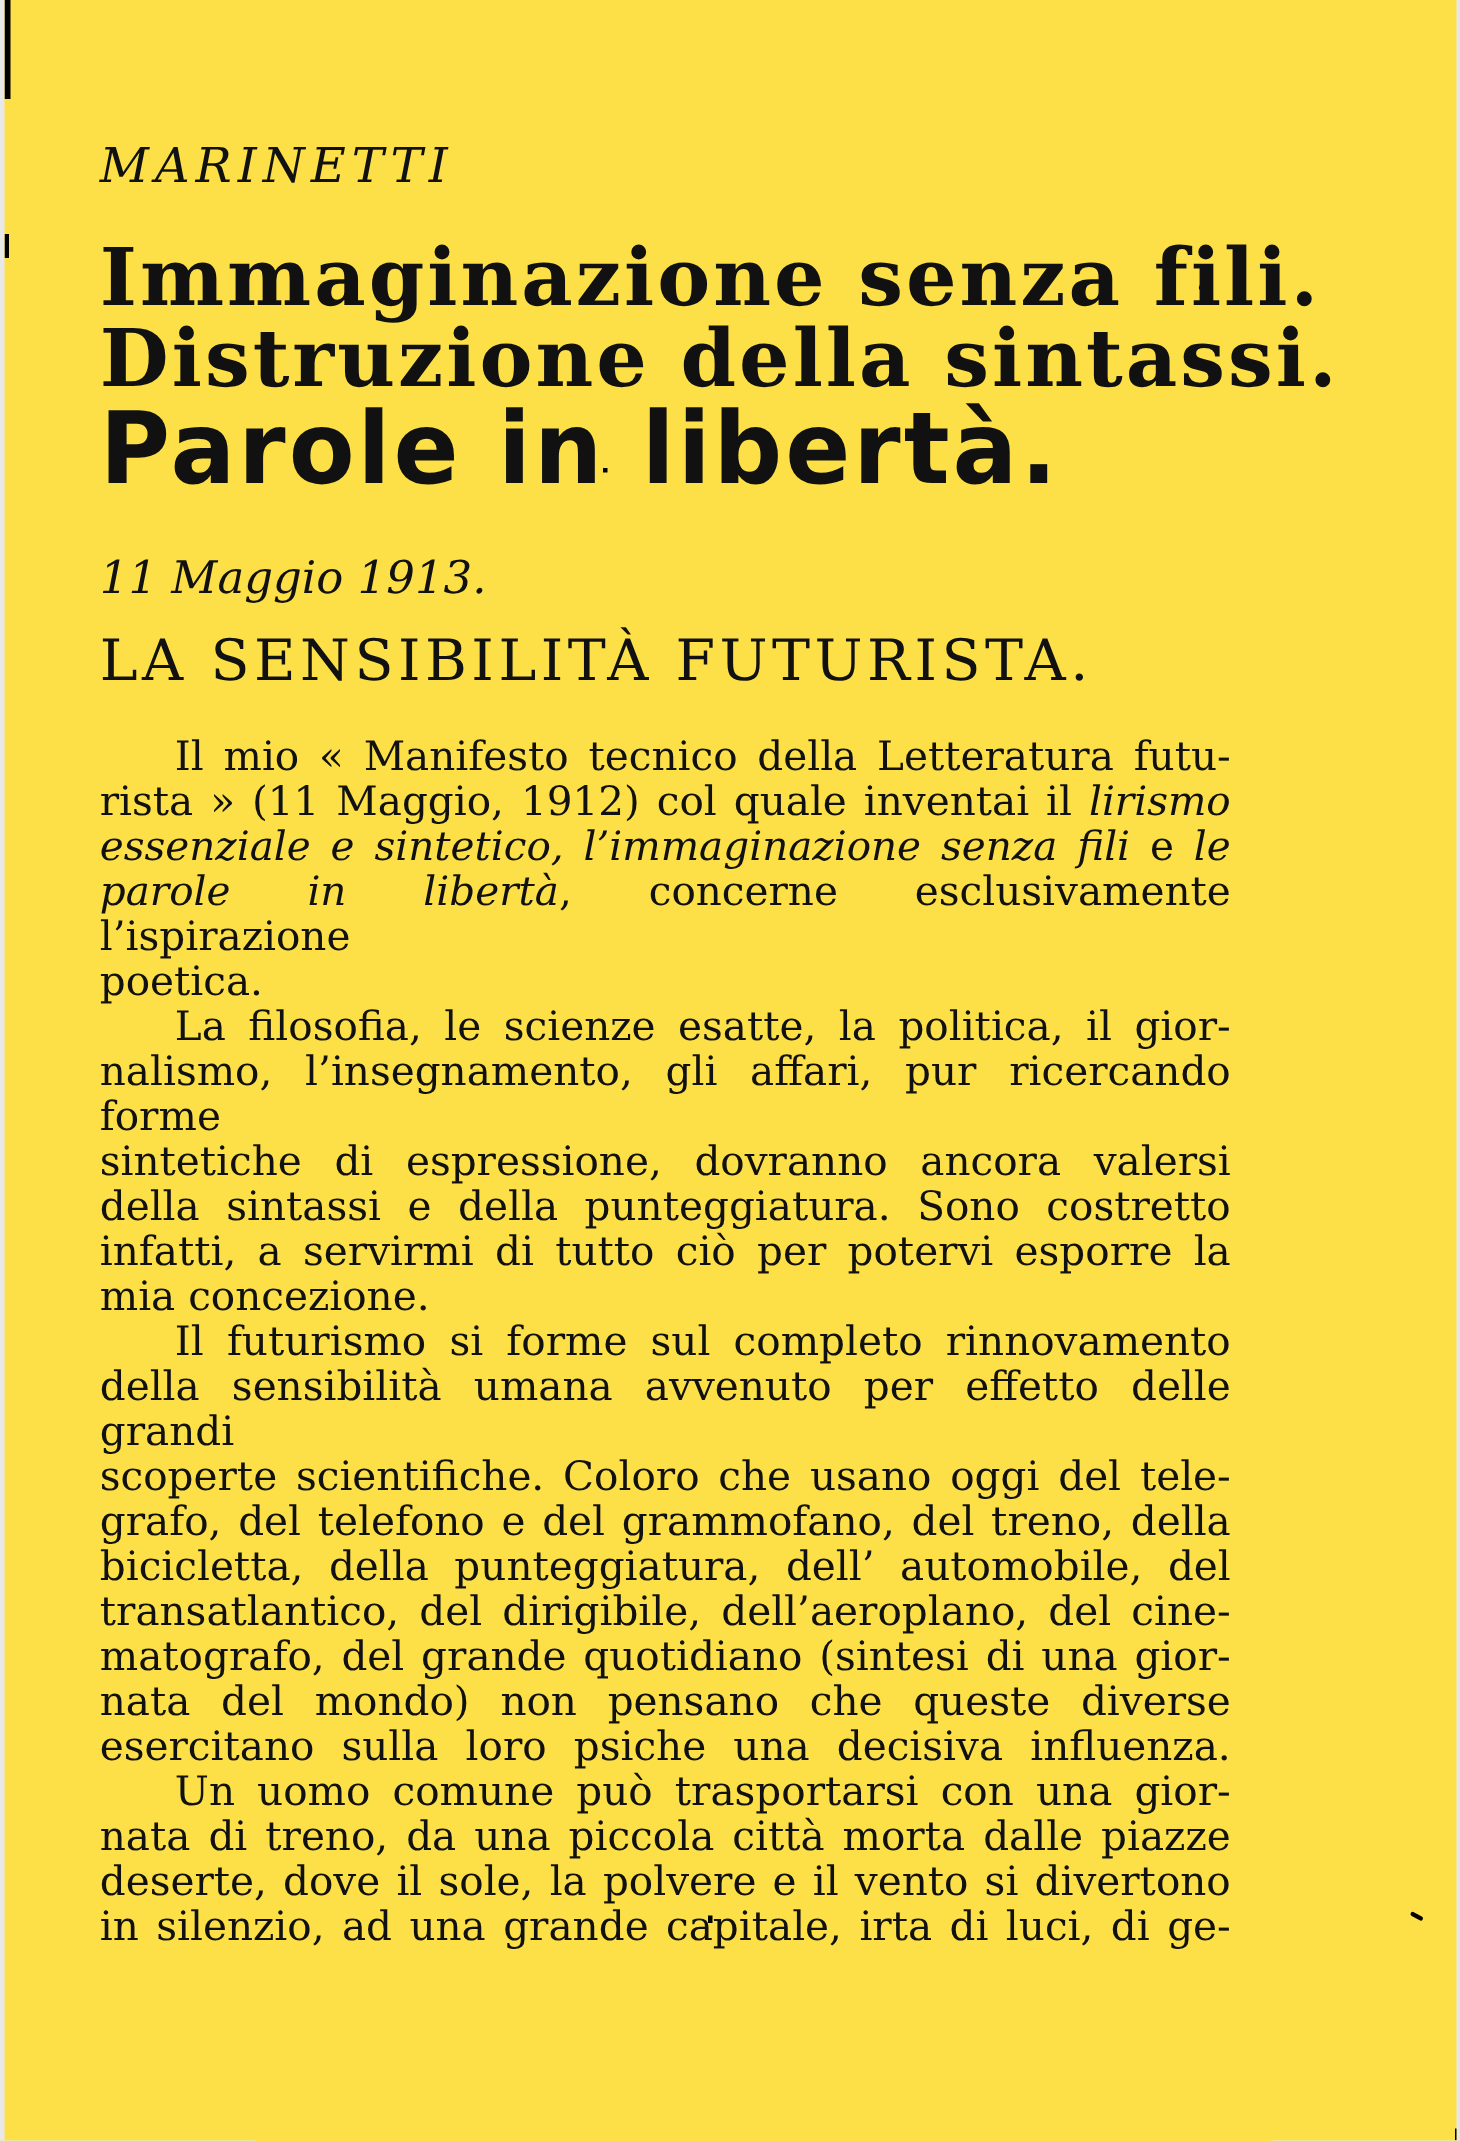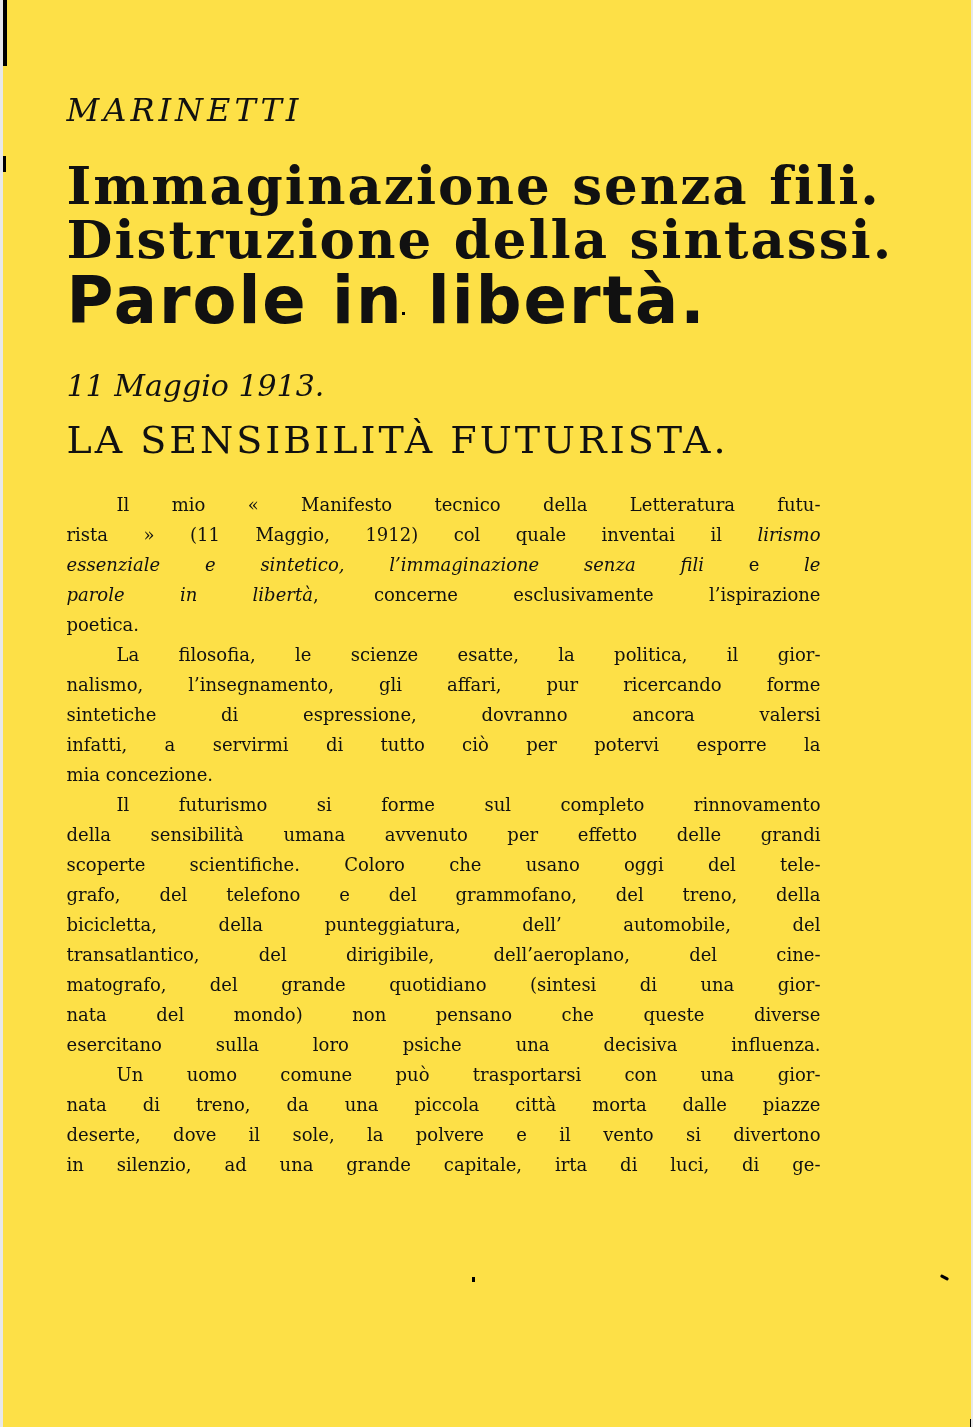--- a/index.html
+++ b/index.html
@@ -57,21 +57,21 @@
   .section-heading {
     margin-top: 18px;
     font-size: 38px;
     line-height: 36px;
     letter-spacing: 3px;
     font-weight: normal;
     white-space: nowrap;
   }
   .body-text {
     margin-top: 32px;
-    font-size: 18px;
+    font-size: 27px;
     line-height: 30px;
   }
   .para { margin: 0; }
   .para .line {
     display: block;
     text-align: justify;
     text-align-last: justify;
   }
   .para .line.short { text-align-last: left; }
   .para .line:first-child { text-indent: 50px; }
@@ -120,20 +120,21 @@
           <span class="line"><span>Il mio « Manifesto tecnico della Letteratura futu-</span></span>
           <span class="line"><span>rista » (11 Maggio, 1912) col quale inventai il </span><span class="it">lirismo</span></span>
           <span class="line"><span class="it">essenziale e sintetico, l’immaginazione senza fili</span><span> e </span><span class="it">le</span></span>
           <span class="line"><span class="it">parole in libertà</span><span>, concerne esclusivamente l’ispirazione</span></span>
           <span class="line short"><span>poetica.</span></span>
         </p>
         <p class="para">
           <span class="line"><span>La filosofia, le scienze esatte, la politica, il gior-</span></span>
           <span class="line"><span>nalismo, l’insegnamento, gli affari, pur ricercando forme</span></span>
           <span class="line"><span>sintetiche di espressione, dovranno ancora valersi</span></span>
+          <span class="line"><span>della sintassi e della punteggiatura. Sono costretto</span></span>
           <span class="line"><span>infatti, a servirmi di tutto ciò per potervi esporre la</span></span>
           <span class="line short"><span>mia concezione.</span></span>
         </p>
         <p class="para">
           <span class="line"><span>Il futurismo si forme sul completo rinnovamento</span></span>
           <span class="line"><span>della sensibilità umana avvenuto per effetto delle grandi</span></span>
           <span class="line"><span>scoperte scientifiche. Coloro che usano oggi del tele-</span></span>
           <span class="line"><span>grafo, del telefono e del grammofano, del treno, della</span></span>
           <span class="line"><span>bicicletta, della punteggiatura, dell’ automobile, del</span></span>
           <span class="line"><span>transatlantico, del dirigibile, dell’aeroplano, del cine-</span></span>

